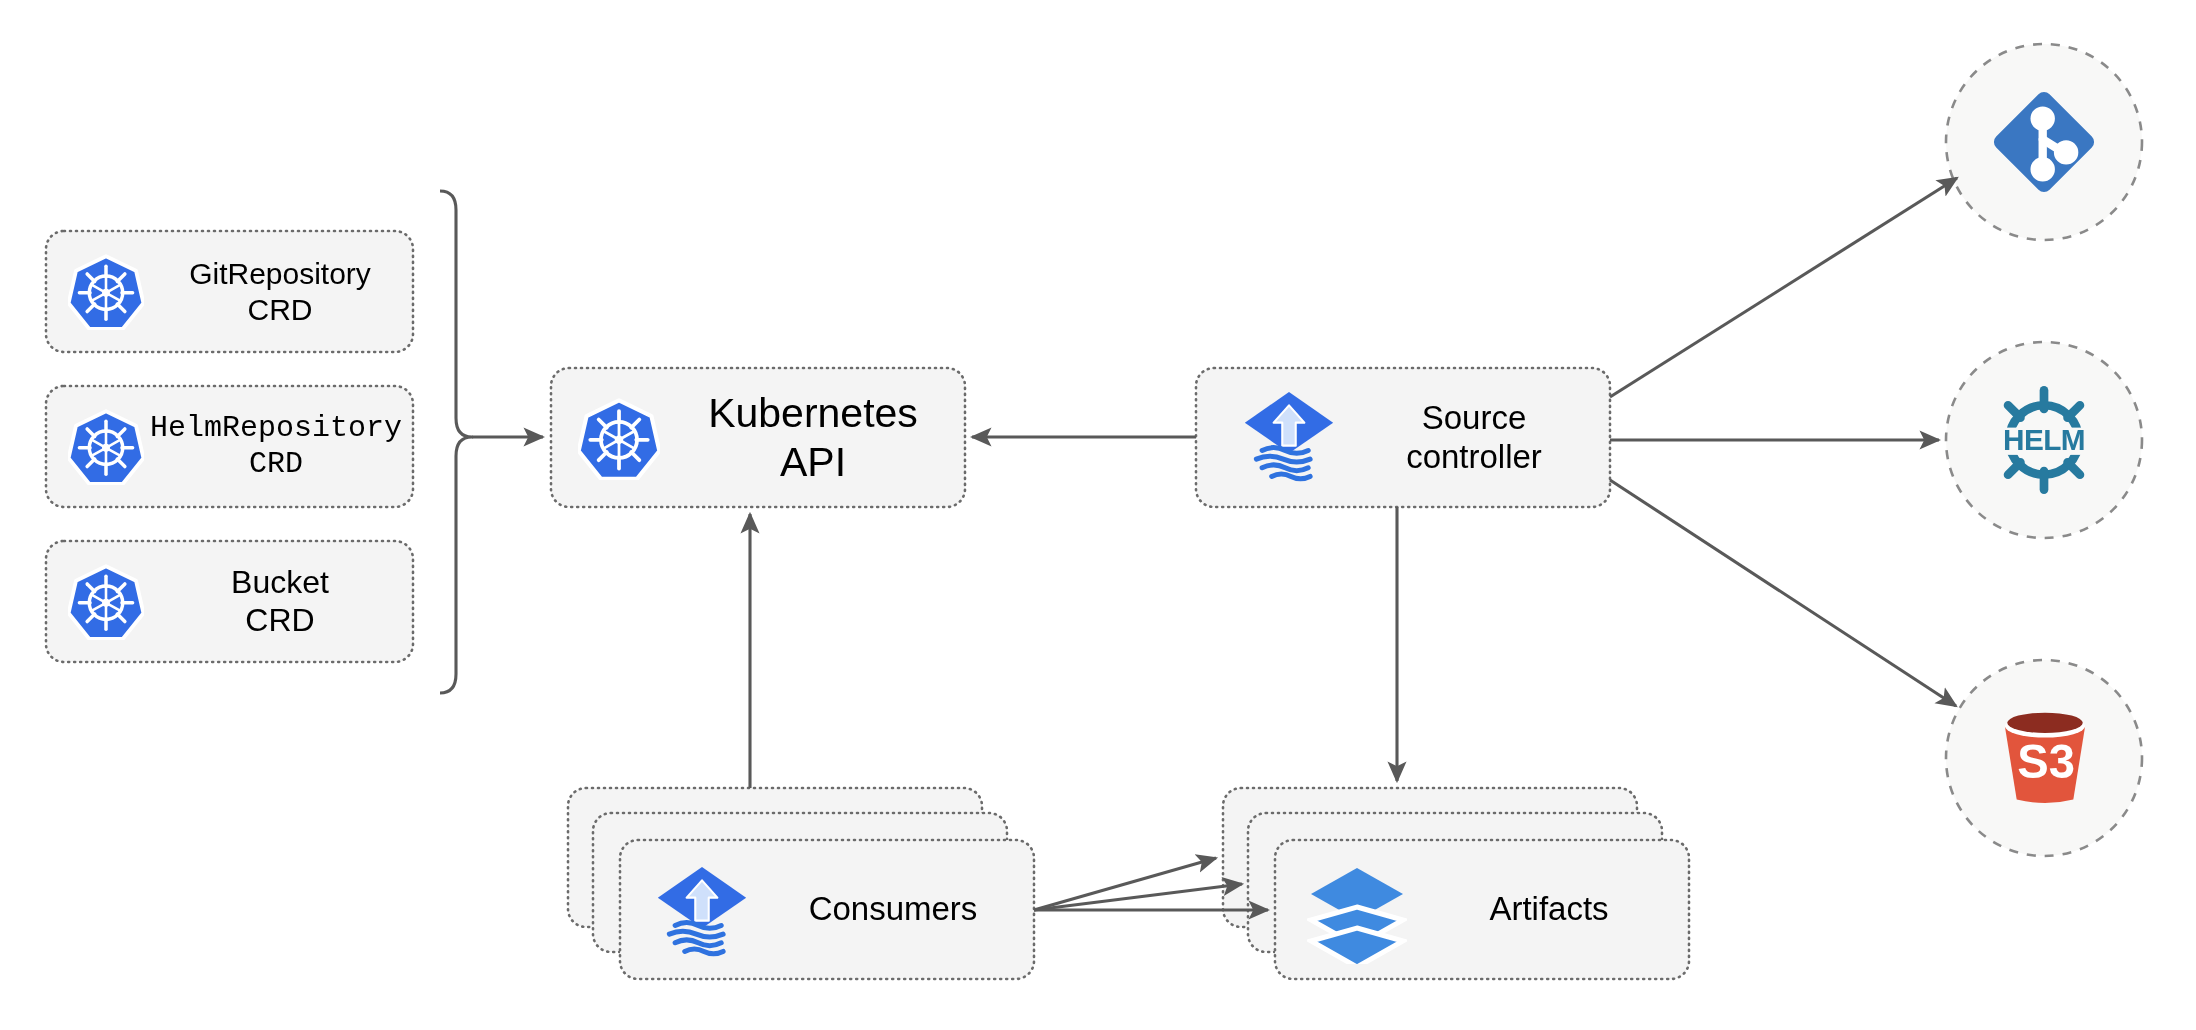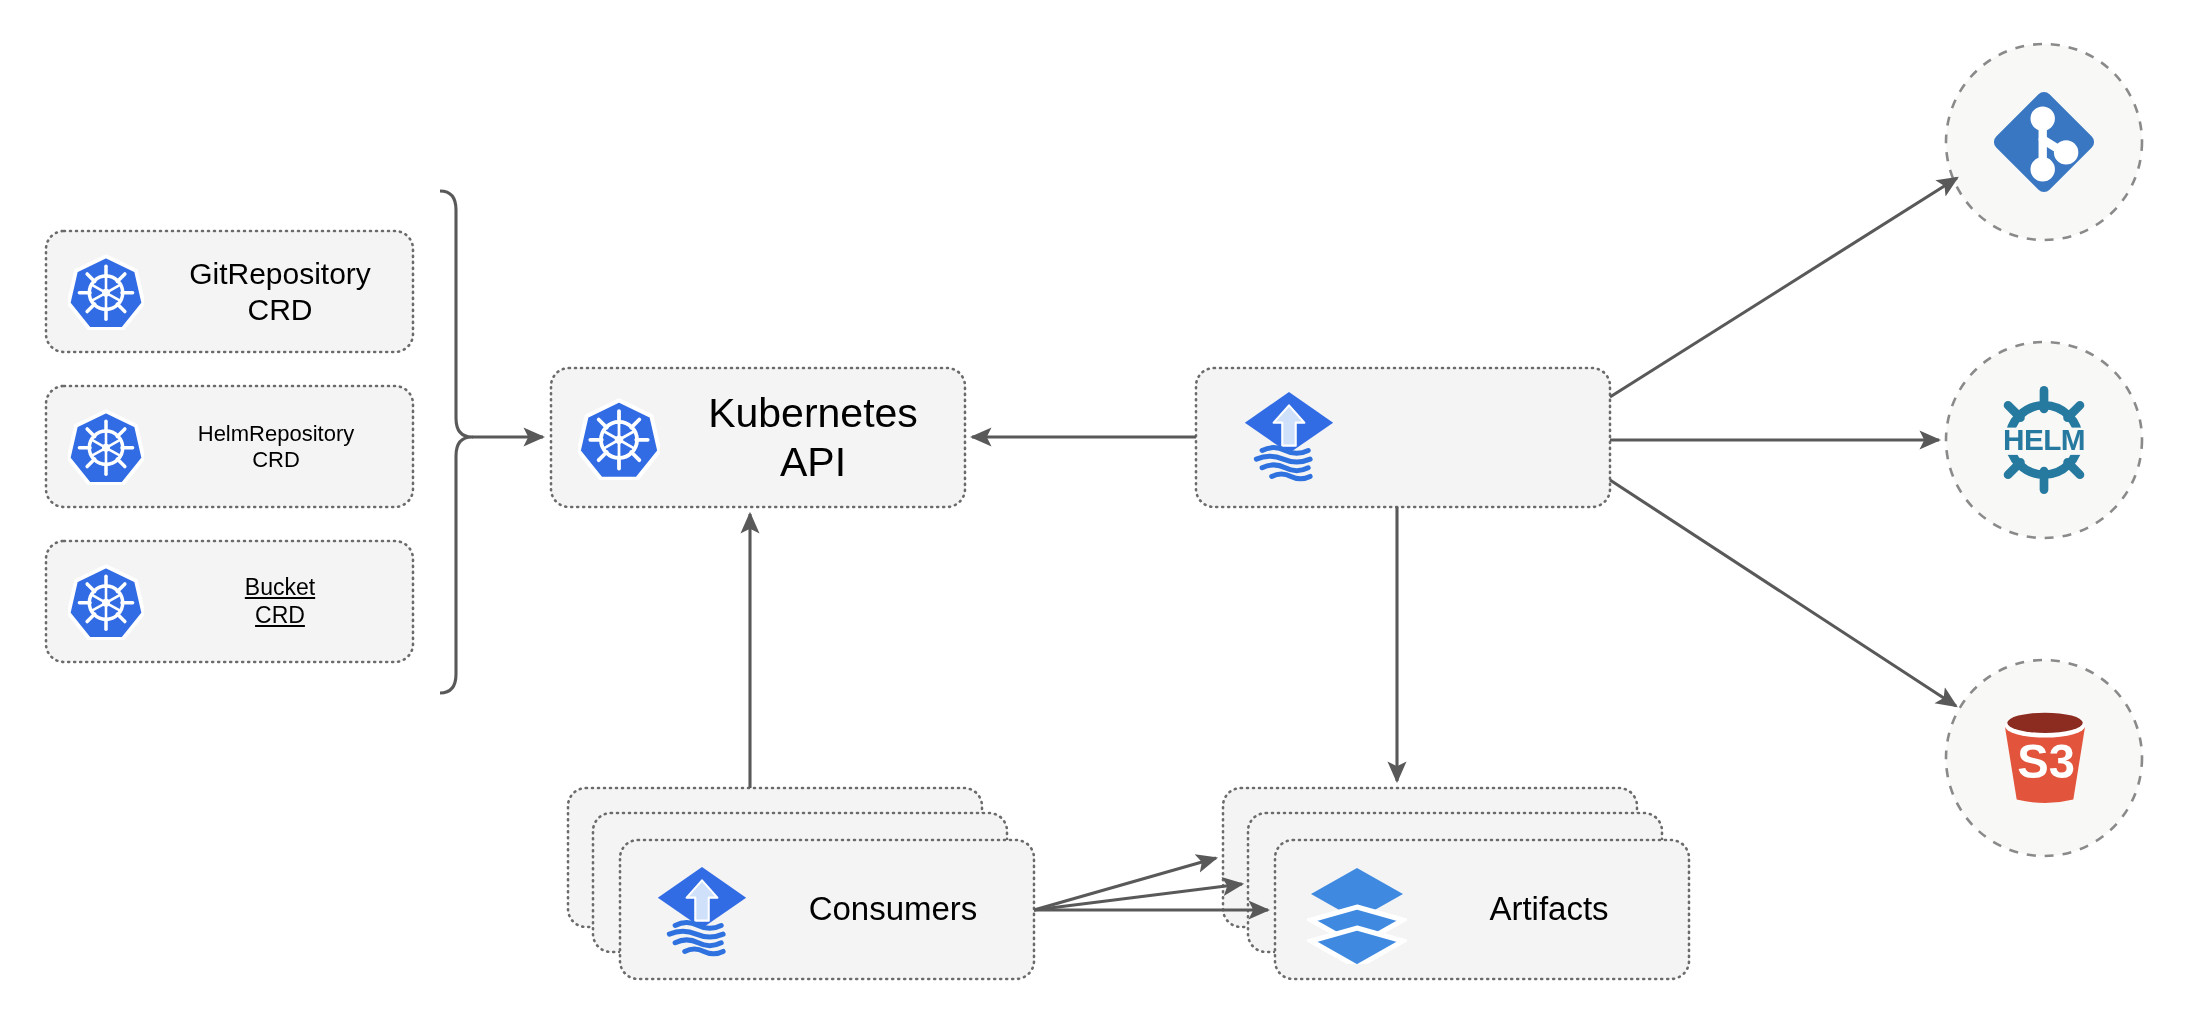--- a/index.html
+++ b/index.html
@@ -174,26 +174,28 @@
 
       <line x1="1610" y1="397" x2="1957" y2="178" marker-end="url(#arrow)"></line>
       <line x1="1610" y1="440" x2="1939" y2="440" marker-end="url(#arrow)"></line>
       <line x1="1610" y1="480" x2="1956" y2="706" marker-end="url(#arrow)"></line>
     </g>
   </svg>
 
   <div class="nodelabel" style="left:160px;top:231px;width:240px;height:121px;font-size:30px;">GitRepository
 CRD</div>
 
-  <div class="nodelabel" style="left:150px;top:386px;width:252px;height:121px;font-size:22px;">HelmRepository
+  <div class="nodelabel" style="left:150px;top:386px;width:252px;height:121px;font-size:30px;font-family:Liberation Mono, monospace;">HelmRepository
 CRD</div>
 
-  <div class="nodelabel" style="left:160px;top:541px;width:240px;height:121px;font-size:23px;text-decoration:underline;">Bucket
+  <div class="nodelabel" style="left:160px;top:541px;width:240px;height:121px;font-size:32px;">Bucket
 CRD</div>
 
   <div class="nodelabel" style="left:672px;top:368px;width:282px;height:139px;font-size:41px;">Kubernetes API</div>
 
+  <div class="nodelabel" style="left:1348px;top:368px;width:252px;height:139px;font-size:33px;">Source
+controller</div>
 
   <div class="nodelabel" style="left:1418px;top:840px;width:262px;height:139px;font-size:33px;">Artifacts</div>
 
   <div class="nodelabel" style="left:762px;top:840px;width:262px;height:139px;font-size:33px;">Consumers</div>
 
 </div>
 
 </body></html>

